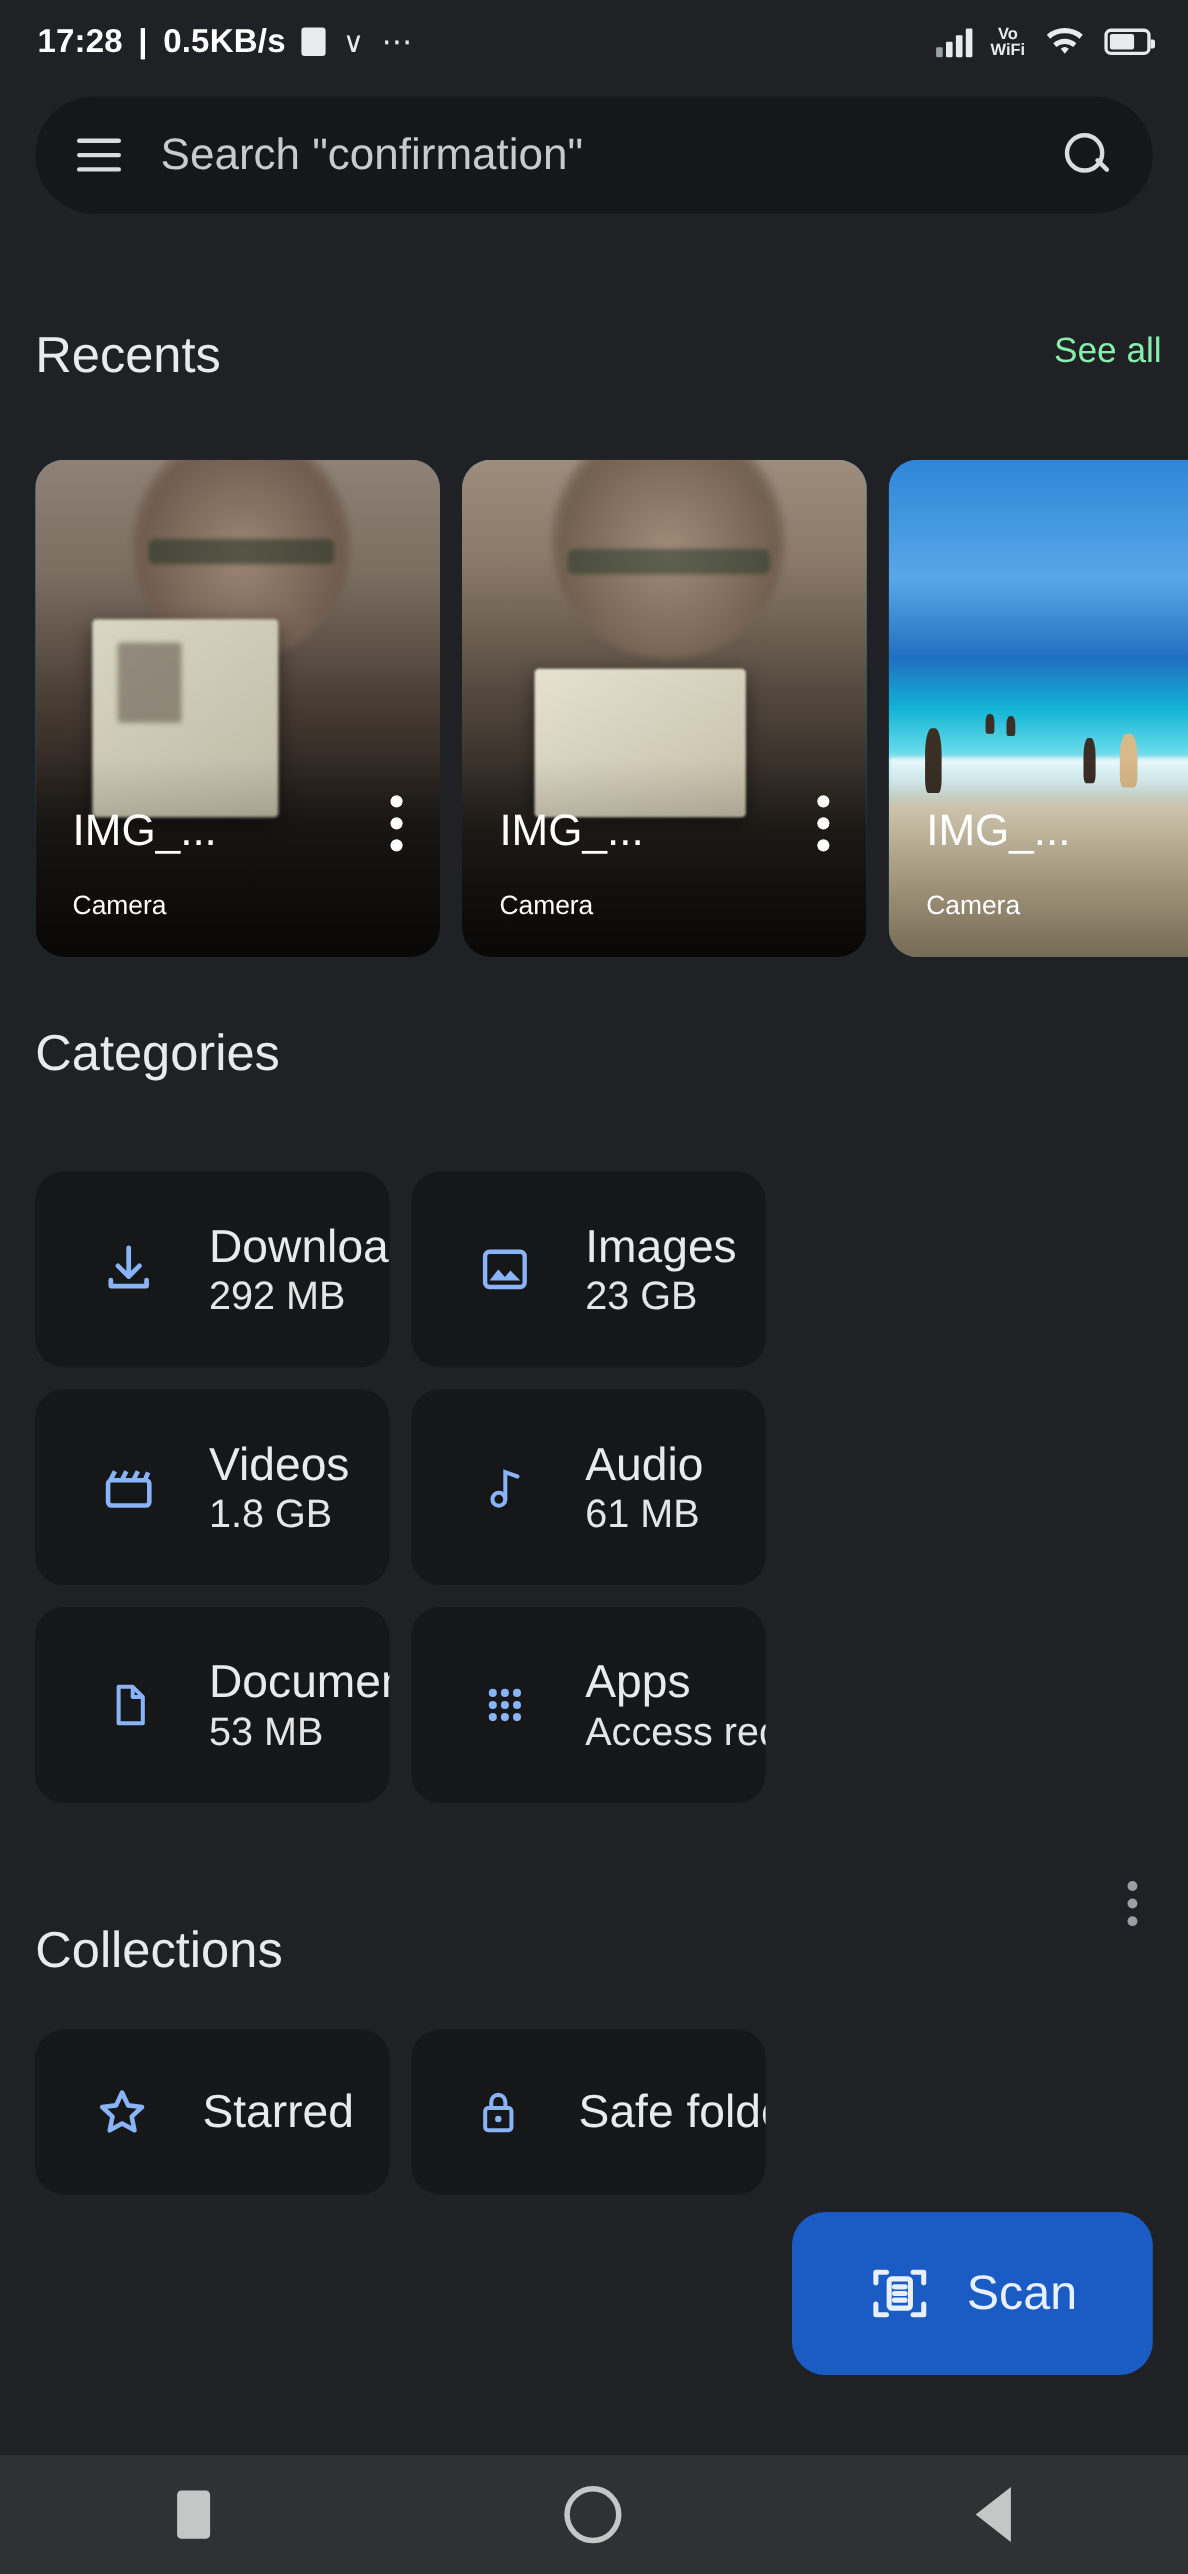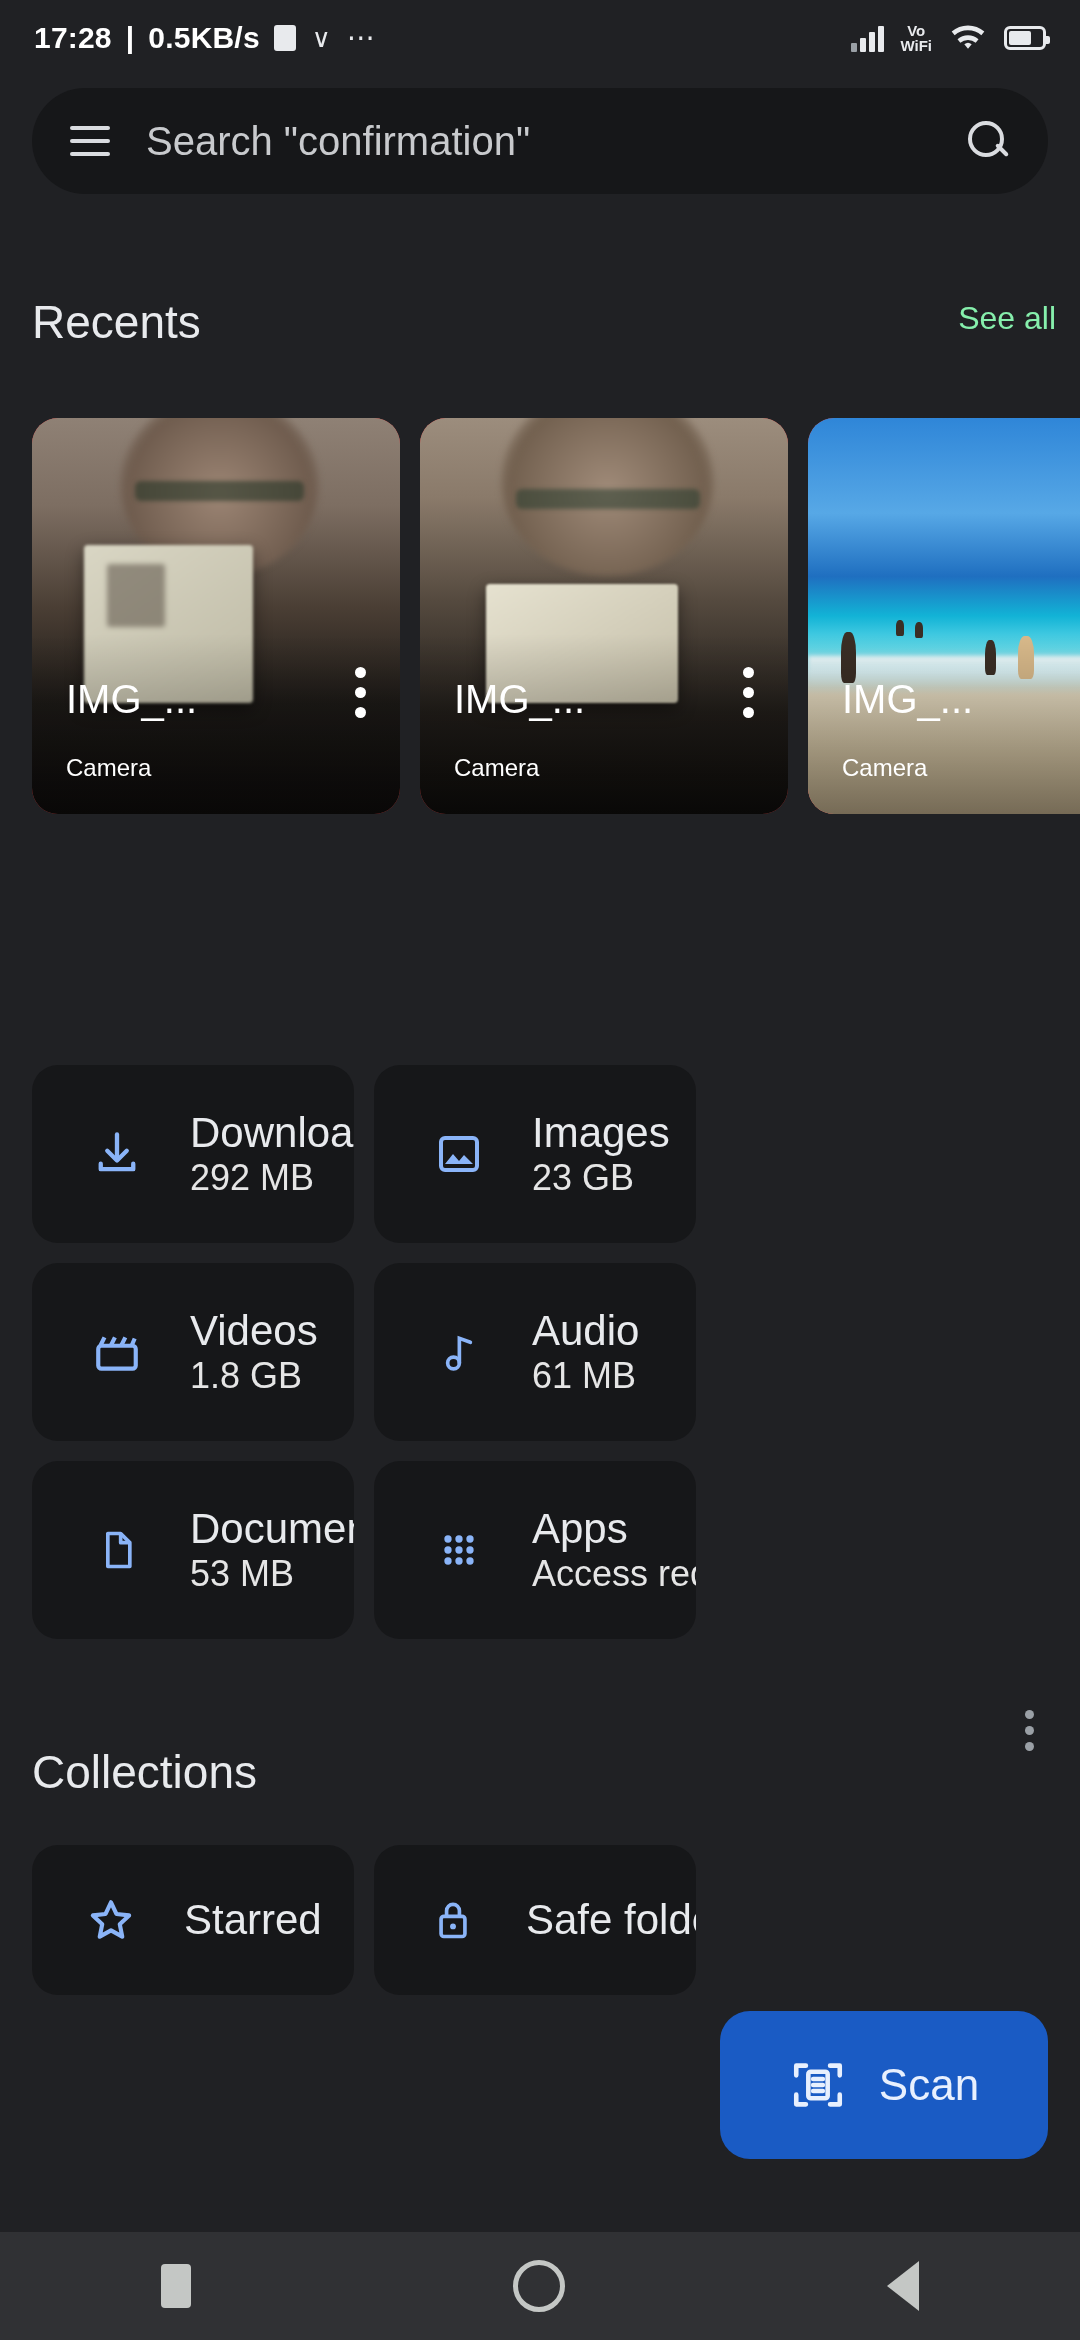--- a/index.html
+++ b/index.html
@@ -50,21 +50,21 @@
 
   
   .sec-head { position:absolute; left:32px; display:flex; align-items:center; }
   .sec-title { font-size: 46px; color:#e8eaed; font-weight:400; }
   .see-all { position:absolute; right:24px; font-size:32px; color:#86efac; }
   .kebab-grey { position:absolute; right:46px; display:flex; flex-direction:column; gap:7px; }
   .kebab-grey i { width:9px; height:9px; border-radius:50%; background:#9aa0a6; display:block; }
 
   
   .recents { position:absolute; top:418px; left:32px; width:1048px; height:452px; display:flex; gap:20px; overflow:hidden; }
-  .rcard { position:relative; width:368px; height:396px; border-radius:26px; overflow:hidden; flex:0 0 auto; background:#ef4444; }
+  .rcard { position:relative; width:368px; height:452px; border-radius:26px; overflow:hidden; flex:0 0 auto; background:#0369a1; }
   .rcard .photo { position:absolute; inset:0; }
   .rcard .shade { position:absolute; left:0; right:0; bottom:0; height:180px;
     background: linear-gradient(to top, rgba(0,0,0,.42), rgba(0,0,0,0)); }
   .rtitle { position:absolute; left:34px; bottom:92px; font-size:40px; color:#fff; }
   .rsub { position:absolute; left:34px; bottom:32px; font-size:24px; color:#fff; }
   .rkebab { position:absolute; right:34px; bottom:96px; display:flex; flex-direction:column; gap:9px; }
   .rkebab i { width:11px; height:11px; border-radius:50%; background:#fff; display:block; }
 
   
   .p-portrait { background:
@@ -234,20 +234,23 @@
           <div class="fig f3"></div>
         <div class="fig f4"></div>
           <div class="fig f5"></div>
       </div>
       <div class="shade"></div>
       <span class="rtitle">IMG_...</span>
       <span class="rsub">Camera</span>
     </div>
   </div>
 
+  <div class="sec-head" style="top:930px;">
+    <span class="sec-title">Categories</span>
+  </div>
 
   <div class="tile tile-col-l" style="top:1065px;">
     <span class="tico">
       <svg width="52" height="52" viewBox="0 0 24 24" fill="none" stroke="#8ab4f8" stroke-width="2" stroke-linecap="round" stroke-linejoin="round">
           <path d="M12 3v11"></path>
           <path d="M7.5 10.5L12 15l4.5-4.5"></path>
           <path d="M4.5 16.5v2.5h15v-2.5"></path>
         </svg>
     </span>
     <span class="ttext">

